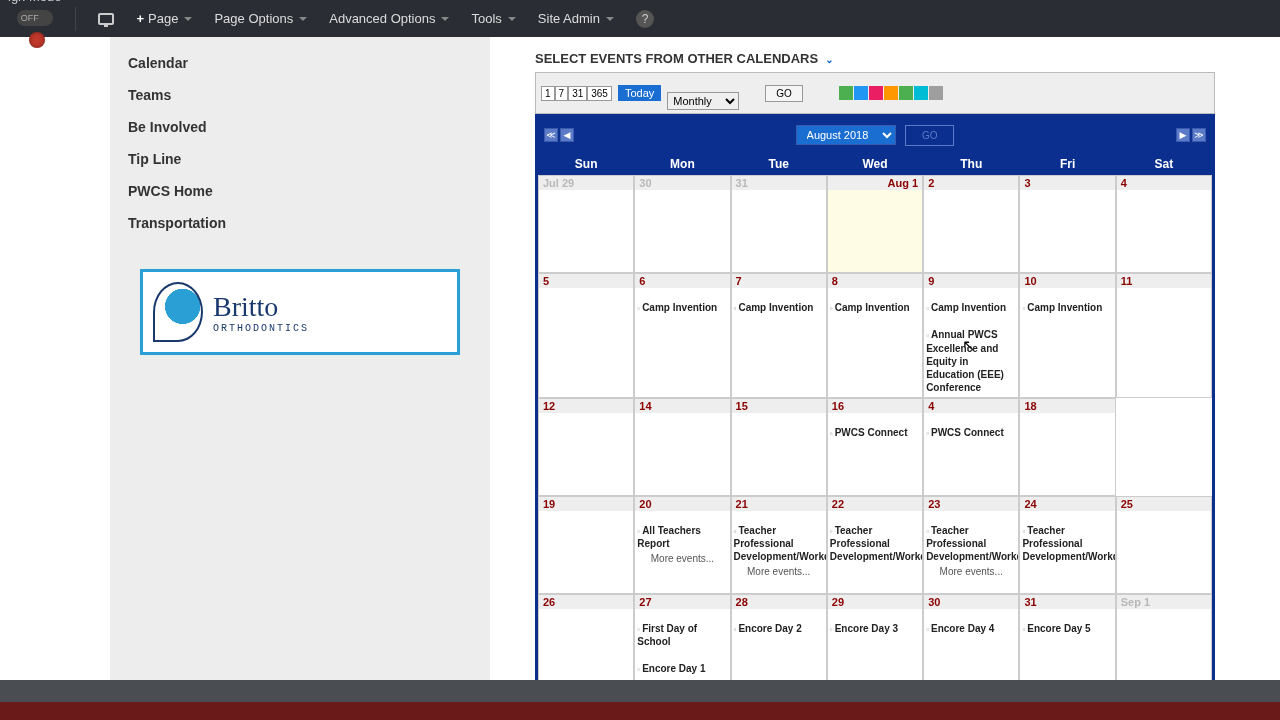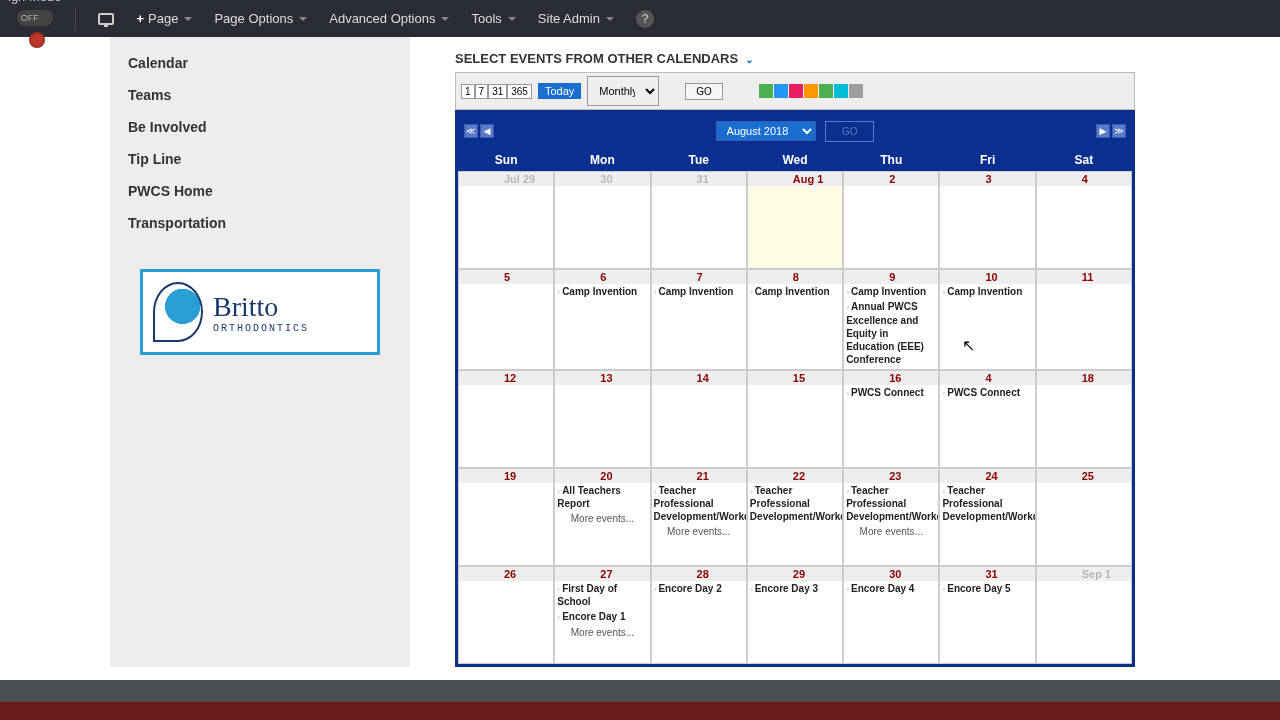--- a/index.html
+++ b/index.html
@@ -14,62 +14,62 @@
 .admin-sep { width: 1px; height: 24px; background: #444; margin: 0 8px; }
 .admin-btn { display: flex; align-items: center; gap: 4px; padding: 4px 8px; cursor: pointer; color: #ddd; }
 .caret { width: 0; height: 0; border-left: 4px solid transparent; border-right: 4px solid transparent; border-top: 4px solid #888; margin-left: 2px; }
 .plus-icon { font-weight: bold; color: #fff; }
 .q-icon { width: 18px; height: 18px; border-radius: 50%; background: #555; color: #ccc; display: flex; align-items: center; justify-content: center; font-size: 12px; }
 .monitor-icon { width: 16px; height: 12px; border: 2px solid #ccc; border-radius: 2px; position: relative; }
 .monitor-icon::after { content: ""; position: absolute; bottom: -4px; left: 4px; width: 4px; height: 2px; background: #ccc; }
 
 
 .main { display: flex; background: #fff; }
-.sidebar { width: 300px; background: #ededed; padding: 10px 0 30px 0; margin-left: 110px; }
+.sidebar { width: 380px; background: #ededed; padding: 10px 0 30px 0; margin-left: 110px; }
 .side-item { padding: 8px 18px; font-size: 14px; color: #333; cursor: pointer; font-weight: 600; }
 .logo-box { margin: 30px 30px 0 30px; border: 3px solid #2a9fd6; background: #fff; padding: 10px; display: flex; align-items: center; gap: 10px; }
 .logo-shape { width: 50px; height: 60px; background: radial-gradient(circle at 60% 40%, #2a9fd6 40%, transparent 41%), #fff; border-radius: 50% 50% 50% 0; border: 2px solid #1a3a6e; position: relative; }
 .logo-text { font-family: Georgia, serif; color: #1a3a6e; }
 .logo-text .big { font-size: 28px; font-weight: normal; }
 .logo-text .small { font-size: 10px; letter-spacing: 2px; font-family: Liberation Mono, monospace; }
 
 .content { flex: 1; padding: 14px 0 0 45px; }
 .select-header { font-size: 13px; font-weight: bold; color: #333; margin-bottom: 6px; }
 .select-header .chev { color: #0066cc; font-size: 10px; vertical-align: middle; }
 
 
 .calbar { border: 1px solid #bbb; background: #eee; display: flex; align-items: center; padding: 3px 5px; gap: 6px; width: 680px; }
 .range-btns { display: flex; gap: 0; }
 .range-btn { border: 1px solid #999; background: #fff; padding: 1px 3px; font-size: 10px; cursor: pointer; }
 .today-btn { background: #1a6dd1; color: #fff; border: 1px solid #1a6dd1; padding: 1px 6px; font-size: 11px; cursor: pointer; }
-.view-select { font-size: 11px; border: 1px solid #999; padding: 7px; width: 72px; }
+.view-select { font-size: 11px; border: 1px solid #999; padding: 1px; width: 72px; margin-top: 16px; }
 .go-btn { font-size: 10px; padding: 2px 10px; border: 1px solid #999; background: #f5f5f5; cursor: pointer; margin-left: 20px; }
 .mini-icons { display: flex; gap: 1px; margin-left: 30px; }
 .mini-icon { width: 14px; height: 14px; display: inline-block; }
 
 
 .calendar { width: 680px; border: 3px solid #0a2f8f; background: #fff; margin-top: 0; }
 .caltop { background: #0a2f8f; height: 36px; display: flex; align-items: center; justify-content: space-between; padding: 0 6px; }
 .calnav { display: flex; gap: 2px; }
 .navseg { width: 14px; height: 14px; background: #5b7ac7; color: #fff; font-size: 9px; display: flex; align-items: center; justify-content: center; cursor: pointer; border: 1px solid #3a5ab0; }
 .month-select { background: #1a6dd1; color: #fff; border: 1px solid #3a5ab0; font-size: 11px; padding: 2px 10px 2px 6px; }
 .go-center { border: 1px solid #5b7ac7; color: #5b7ac7; background: transparent; padding: 4px 16px; font-size: 10px; margin-left: 6px; }
 
 .dayhdr { display: grid; grid-template-columns: repeat(7, 1fr); background: #0a2f8f; }
 .dayhdr div { color: #fff; font-weight: bold; font-size: 12px; text-align: center; padding: 4px 0; }
 
 .weeks { }
 .week { display: grid; grid-template-columns: repeat(7, 1fr); }
 .daycell { border: 1px solid #ccc; min-height: 98px; background: #fff; font-size: 10px; padding: 1px 2px 2px 2px; position: relative; overflow: hidden; }
 .daycell.other { color: #b8b8b8; }
-.daycell .dnum { font-weight: bold; color: #8b0000; font-size: 11px; margin-left: 41px; }
+.daycell .dnum { font-weight: bold; color: #8b0000; font-size: 11px; }
 .daycell.other .dnum { color: #b8b8b8; }
 .daycell .evthdr { background: #eee; height: 14px; margin: -1px -2px 0 -2px; padding: 1px 4px; }
-.daycell.highlight { background: #fffce6; }
-.event { font-size: 10px; color: #222; line-height: 1.3; padding: 1px 0; font-weight: bold; }
+.daycell.highlight { background: #fffce6; text-align: right; }
+.event { font-size: 10px; color: #222; line-height: 1.3; padding: 1px 0; font-weight: bold; margin-top: 12px; }
 .event::before { content: "▫"; color: #999; font-size: 8px; margin-right: 2px; }
 .more { font-size: 10px; color: #555; text-align: center; cursor: pointer; margin-top: 2px; }
 
 
 .footer { position: absolute; bottom: 0; left: 0; right: 0; }
 .fbar1 { height: 22px; background: #4a4d52; }
 .fbar2 { height: 18px; background: #6b1a1a; }
 
 
 .cursor { position: absolute; left: 962px; top: 336px; font-size: 16px; color: #000; pointer-events: none; }
@@ -238,23 +238,20 @@
             </div>
             <div class="daycell">
               <div class="evthdr"><span class="dnum">11</span></div>
             </div>
           </div>
           <div class="week">
             <div class="daycell">
               <div class="evthdr"><span class="dnum">12</span></div>
             </div>
             <div class="daycell">
-              <div class="evthdr"><span class="dnum">13</span></div>
-            </div>
-            <div class="daycell">
               <div class="evthdr"><span class="dnum">14</span></div>
             </div>
             <div class="daycell">
               <div class="evthdr"><span class="dnum">15</span></div>
             </div>
             <div class="daycell">
               <div class="evthdr"><span class="dnum">16</span></div>
               <div class="event">PWCS Connect</div>
             </div>
             <div class="daycell">

